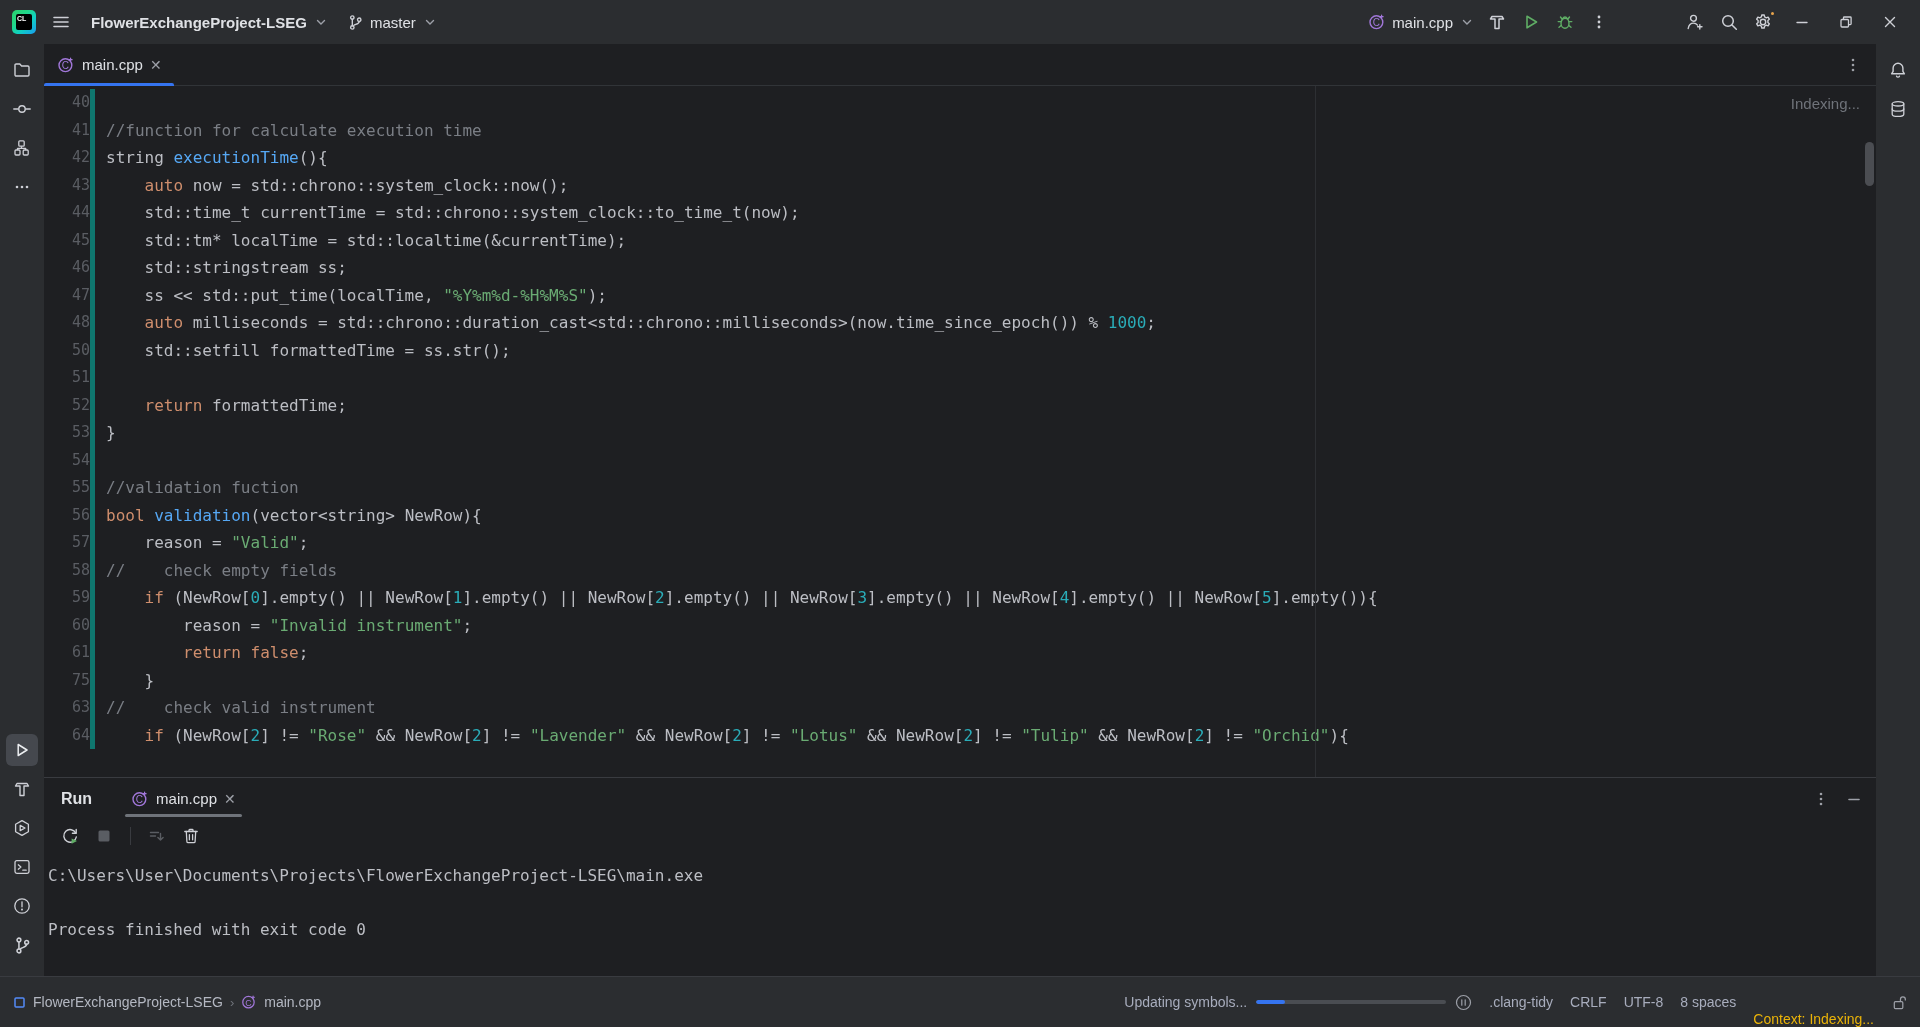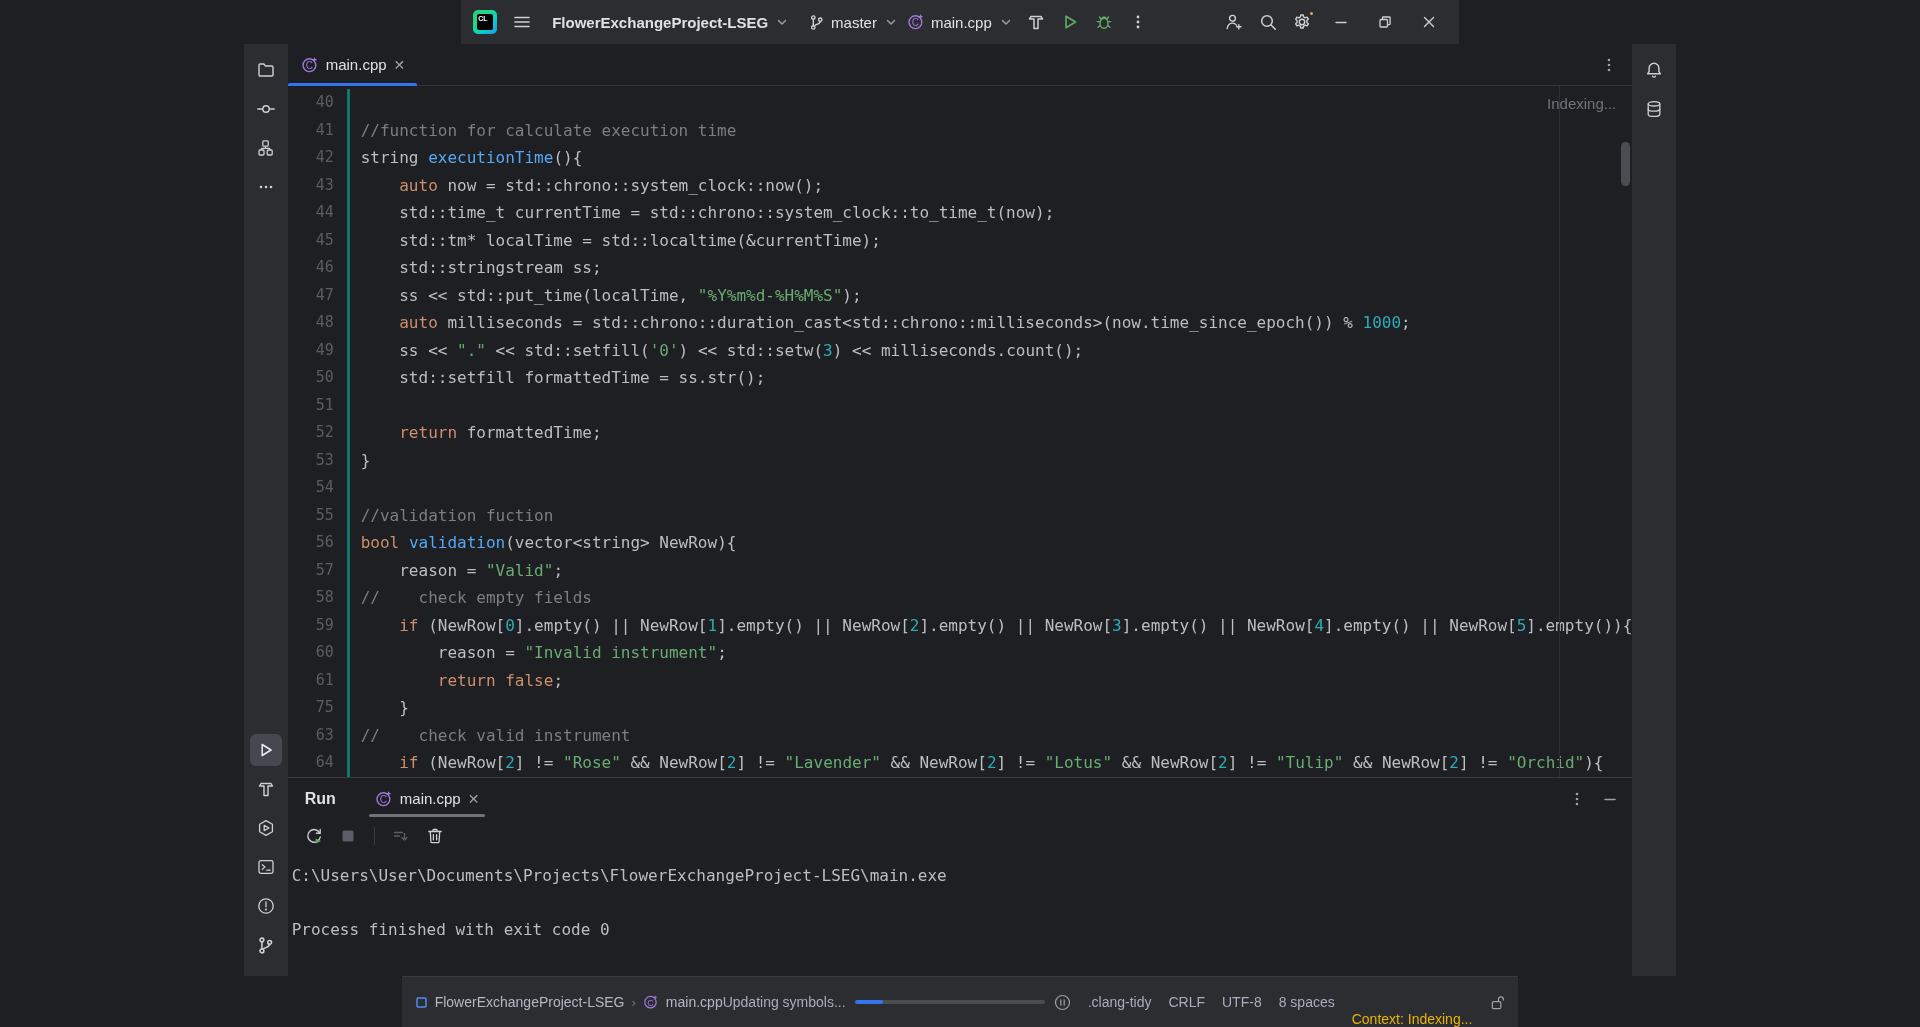--- a/index.html
+++ b/index.html
@@ -3,21 +3,21 @@
 <meta charset="utf-8">
 <style>
   * { box-sizing: border-box; }
   html,body { margin:0; padding:0; }
   body {
     width:1920px; height:1027px; overflow:hidden;
     background:#1e1f22; color:#dfe1e5;
     font-family:"Liberation Sans", sans-serif;
     -webkit-font-smoothing:antialiased;
   }
-  .app { display:flex; flex-direction:column; width:100%; height:100%;align-items:center; }
+  .app { display:flex; flex-direction:column; width:100%; height:100%; }
 
   
   .titlebar {
     flex:0 0 44px; background:#2b2d30; display:flex; align-items:center;
     justify-content:space-between; padding:0 10px 0 12px; font-size:15px;
   }
   .tb-group { display:flex; align-items:center; }
   .tb-left { gap:10px; }
   .tb-right { gap:4px; }
   .logo {
@@ -81,21 +81,21 @@
     flex:1 1 auto; position:relative; overflow:hidden;
     font-family:"DejaVu Sans Mono", monospace; font-size:16px;
   }
   .code-pane { padding-top:3px; }
   .code-line { display:flex; height:27.5px; line-height:27.5px; white-space:pre; }
   .lineno {
     flex:0 0 46px; text-align:right; color:#5a5d63; font-size:15px;
     font-family:"DejaVu Sans Mono", monospace;
   }
   .line-text {
-    margin-left:13px; border-left:3px solid #0f766e; padding-left:11px;
+    border-left:5px solid #0f766e; padding-left:11px;
     color:#bcbec4;
   }
   .tok-pl { color:#bcbec4; }
   .tok-kw { color:#cf8e6d; }
   .tok-fn { color:#56a8f5; }
   .tok-st { color:#6aab73; }
   .tok-nu { color:#2aacb8; }
   .tok-cm { color:#7a7e85; }
   .guide-line { position:absolute; left:1271px; top:0; bottom:0; width:1px; background:#2d2f33; }
   .indexing-label {
@@ -409,21 +409,20 @@
         <div class="code-pane">
             <div class="code-line"><span class="lineno">40</span><span class="line-text"></span></div>
             <div class="code-line"><span class="lineno">41</span><span class="line-text"><span class="tok-cm">//function for calculate execution time</span></span></div>
             <div class="code-line"><span class="lineno">42</span><span class="line-text"><span class="tok-pl">string </span><span class="tok-fn">executionTime</span><span class="tok-pl">(){</span></span></div>
             <div class="code-line"><span class="lineno">43</span><span class="line-text"><span class="tok-pl">    </span><span class="tok-kw">auto</span><span class="tok-pl"> now = std::chrono::system_clock::now();</span></span></div>
             <div class="code-line"><span class="lineno">44</span><span class="line-text"><span class="tok-pl">    std::time_t currentTime = std::chrono::system_clock::to_time_t(now);</span></span></div>
             <div class="code-line"><span class="lineno">45</span><span class="line-text"><span class="tok-pl">    std::tm* localTime = std::localtime(&amp;currentTime);</span></span></div>
             <div class="code-line"><span class="lineno">46</span><span class="line-text"><span class="tok-pl">    std::stringstream ss;</span></span></div>
             <div class="code-line"><span class="lineno">47</span><span class="line-text"><span class="tok-pl">    ss &lt;&lt; std::put_time(localTime, </span><span class="tok-st">"%Y%m%d-%H%M%S"</span><span class="tok-pl">);</span></span></div>
             <div class="code-line"><span class="lineno">48</span><span class="line-text"><span class="tok-pl">    </span><span class="tok-kw">auto</span><span class="tok-pl"> milliseconds = std::chrono::duration_cast&lt;std::chrono::milliseconds&gt;(now.time_since_epoch()) % </span><span class="tok-nu">1000</span><span class="tok-pl">;</span></span></div>
-            <div class="code-line"><span class="lineno">49</span><span class="line-text"><span class="tok-pl">    ss &lt;&lt; </span><span class="tok-st">"."</span><span class="tok-pl"> &lt;&lt; std::setfill(</span><span class="tok-st">'0'</span><span class="tok-pl">) &lt;&lt; std::setw(</span><span class="tok-nu">3</span><span class="tok-pl">) &lt;&lt; milliseconds.count();</span></span></div>
             <div class="code-line"><span class="lineno">50</span><span class="line-text"><span class="tok-pl">    std::setfill formattedTime = ss.str();</span></span></div>
             <div class="code-line"><span class="lineno">51</span><span class="line-text"></span></div>
             <div class="code-line"><span class="lineno">52</span><span class="line-text"><span class="tok-pl">    </span><span class="tok-kw">return</span><span class="tok-pl"> formattedTime;</span></span></div>
             <div class="code-line"><span class="lineno">53</span><span class="line-text"><span class="tok-pl">}</span></span></div>
             <div class="code-line"><span class="lineno">54</span><span class="line-text"></span></div>
             <div class="code-line"><span class="lineno">55</span><span class="line-text"><span class="tok-cm">//validation fuction</span></span></div>
             <div class="code-line"><span class="lineno">56</span><span class="line-text"><span class="tok-kw">bool</span><span class="tok-pl"> </span><span class="tok-fn">validation</span><span class="tok-pl">(vector&lt;string&gt; NewRow){</span></span></div>
             <div class="code-line"><span class="lineno">57</span><span class="line-text"><span class="tok-pl">    reason = </span><span class="tok-st">"Valid"</span><span class="tok-pl">;</span></span></div>
             <div class="code-line"><span class="lineno">58</span><span class="line-text"><span class="tok-cm">//    check empty fields</span></span></div>
             <div class="code-line"><span class="lineno">59</span><span class="line-text"><span class="tok-pl">    </span><span class="tok-kw">if</span><span class="tok-pl"> (NewRow[</span><span class="tok-nu">0</span><span class="tok-pl">].empty() || NewRow[</span><span class="tok-nu">1</span><span class="tok-pl">].empty() || NewRow[</span><span class="tok-nu">2</span><span class="tok-pl">].empty() || NewRow[</span><span class="tok-nu">3</span><span class="tok-pl">].empty() || NewRow[</span><span class="tok-nu">4</span><span class="tok-pl">].empty() || NewRow[</span><span class="tok-nu">5</span><span class="tok-pl">].empty()){</span></span></div>

